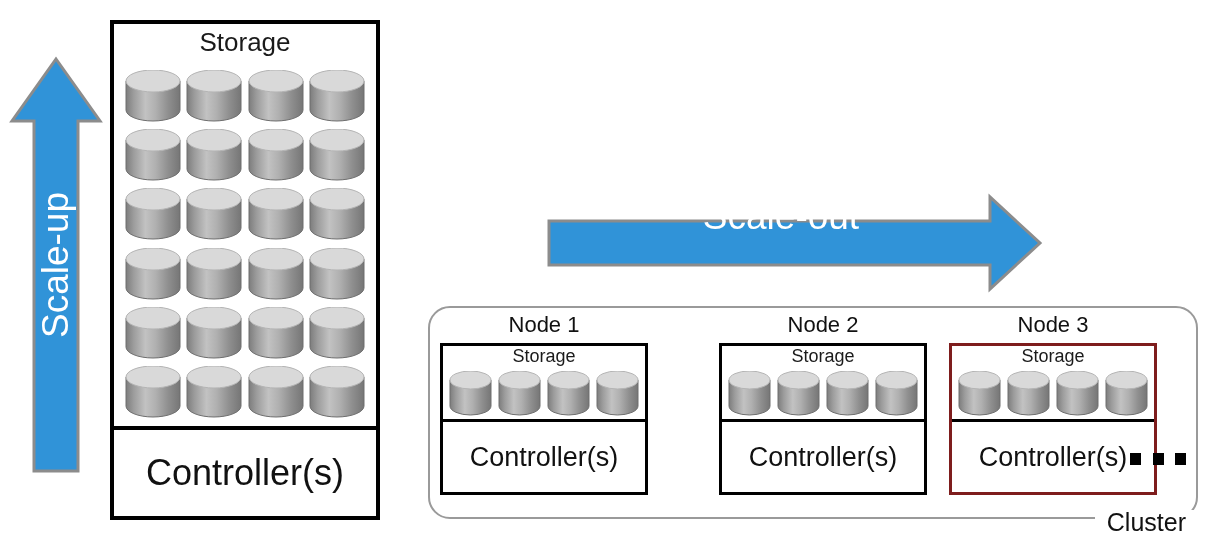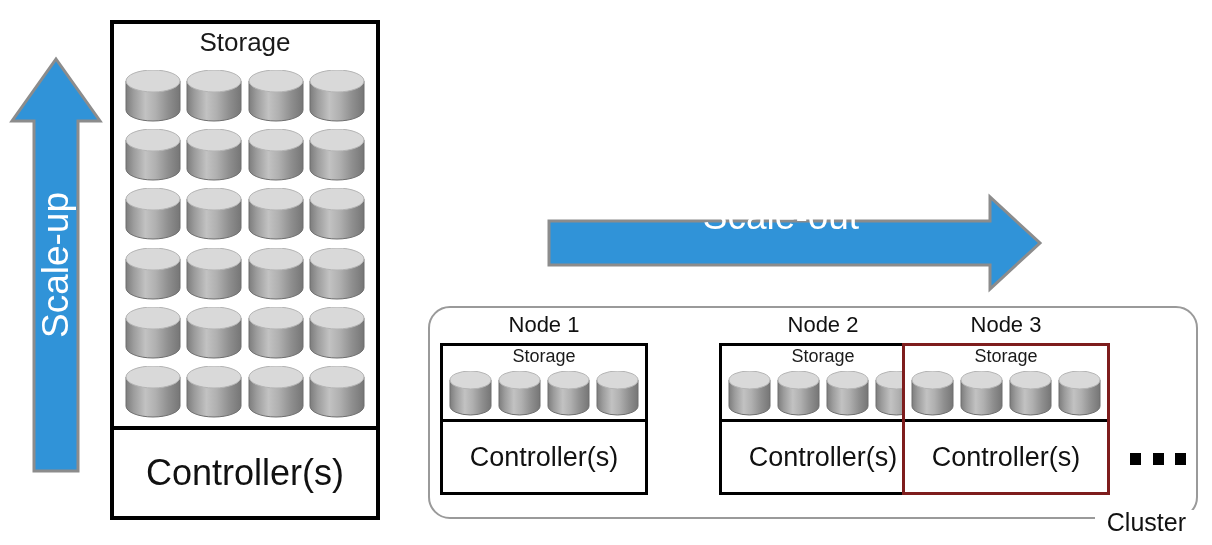--- a/index.html
+++ b/index.html
@@ -167,21 +167,21 @@
   .node {
     position: absolute;
     top: 343px;
     width: 208px;
     height: 152px;
     background: #ffffff;
     box-sizing: border-box;
     border: 3px solid #000000;
     text-decoration: underline;
   }
-  .node.accent { border: 3px solid #7e1d1d; }
+  .node.accent { border: 3px solid #7e1d1d; margin-left: 47px; }
   .node-title {
     position: absolute;
     left: 0;
     right: 0;
     top: -34px;
     text-align: center;
     font-size: 22px;
     color: #111111;
   }
   .node-storage {

